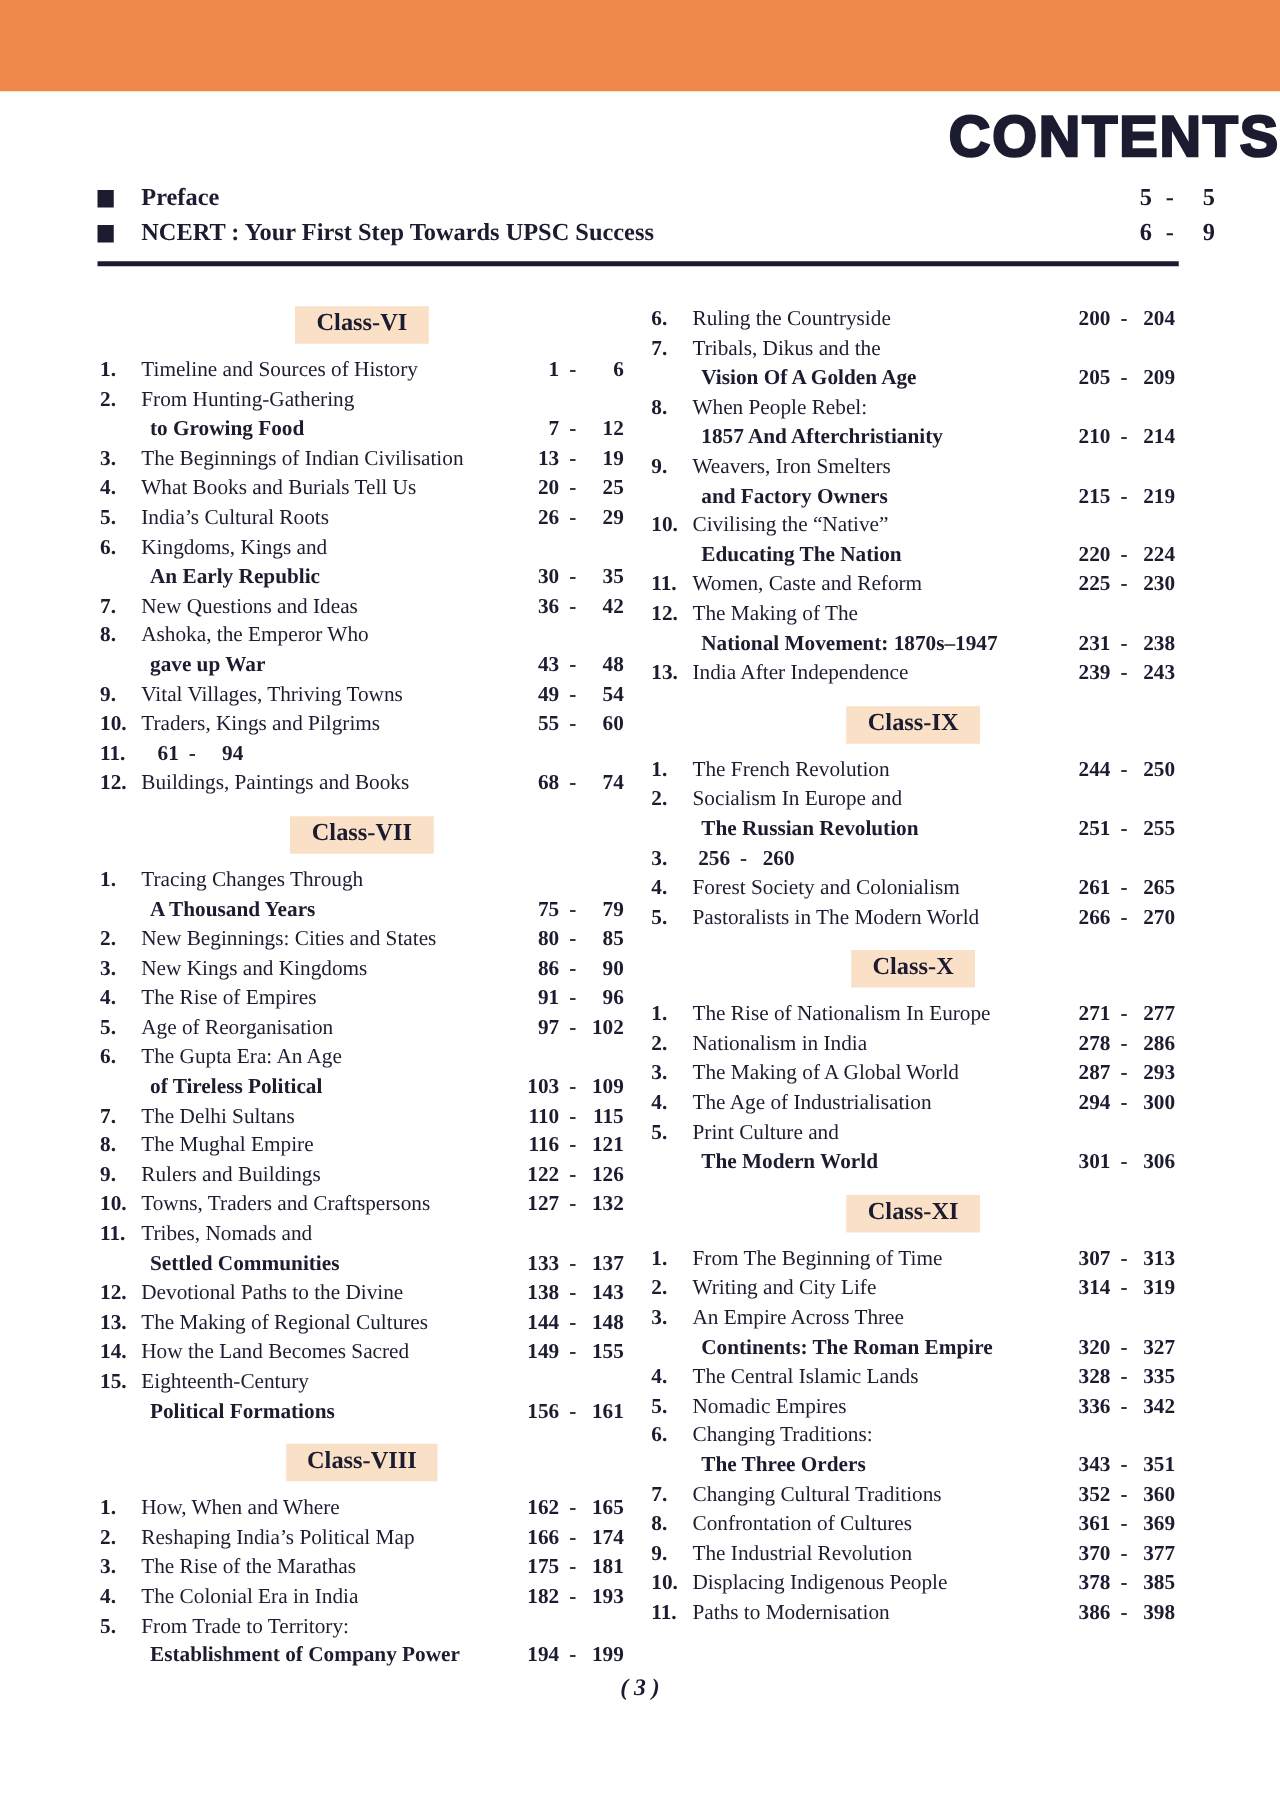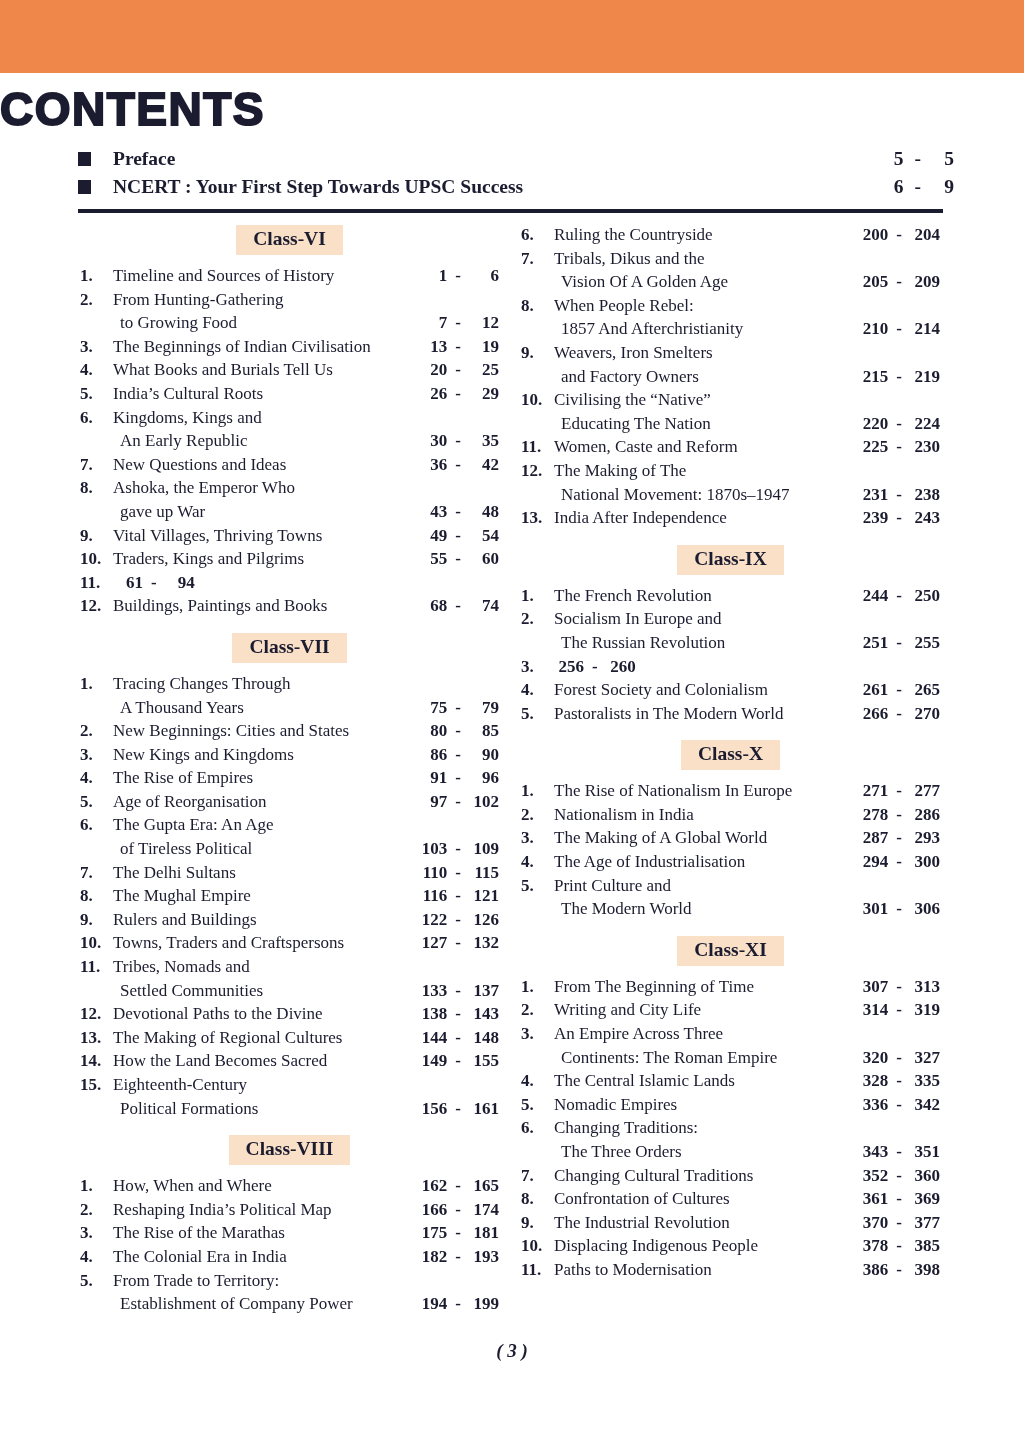--- a/index.html
+++ b/index.html
@@ -12,59 +12,59 @@
     width:1024px;height:1440px;
     background:#ffffff;
     color:var(--ink);
     font-family:"Liberation Serif", serif;
     position:relative;
     overflow:hidden;
   }
   .band{height:73px;background:var(--band);}
   .title{
     margin:9px 0 10px;
-    text-align:left;
+    text-align:right;
     font-family:"Liberation Sans", sans-serif;
     font-weight:bold;
     font-size:46px;
     letter-spacing:1.5px;
     color:var(--ink);
     -webkit-text-stroke:2px var(--ink);
   }
-  .front{padding:0 70px 0 78px;}
+  .front{padding:0 52px 0 78px;}
   .front-row{
     display:flex;align-items:center;
     font-weight:bold;font-size:19.5px;
     line-height:26px;margin:2px 0;
   }
   .bullet{
     width:13px;height:14px;background:var(--ink);
     margin-right:22px;flex:none;
   }
   .front-label{flex:1;}
   .fpages{display:flex;flex:none;font-weight:bold;}
   .fpages .p1{width:22px;text-align:right;}
   .fpages .dash{margin:0 11px;}
   .fpages .p2{width:22px;text-align:right;}
   .rule{margin:9px 81px 0 78px;border-bottom:4px solid var(--ink);}
-  .columns{display:flex;gap:22px;padding:10px 84px 0 80px;}
+  .columns{display:flex;gap:22px;padding:10px 84px 0 80px;margin-top:20px;}
   .column{flex:1;min-width:0;}
   .section-header{text-align:center;margin:15px 0 9px;}
   .section-header.first{margin-top:2px;}
   .section-label{
     display:inline-block;
     background:var(--label-bg);
     font-weight:bold;font-size:19.5px;
     padding:3px 17px 5px;
     color:var(--ink);
   }
   .toc-line{display:flex;font-size:17px;line-height:23.6px;}
   .toc-line .num{width:33px;flex:none;font-weight:bold;}
   .toc-line .ttl{flex:1;white-space:nowrap;padding-right:2px;}
-  .toc-line .ttl.cont{padding-left:7px;}
+  .toc-line .ttl.cont{padding-left:7px;font-weight:bold;}
   .pages{display:flex;flex:none;font-weight:bold;}
   .pages .p1{width:30px;text-align:right;}
   .pages .dash{margin:0 8px;}
   .pages .p2{width:30px;text-align:right;}
   .page-num{
     position:absolute;top:1340px;left:0;width:100%;
     text-align:center;
     font-size:19px;font-weight:bold;font-style:italic;
   }
 </style>

